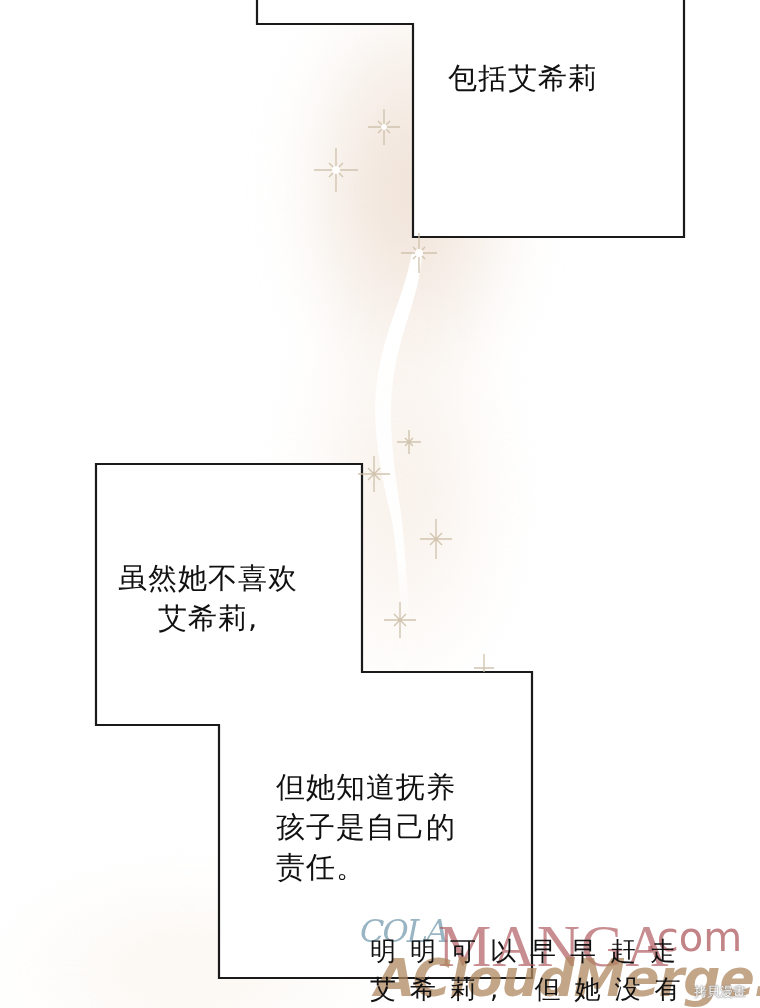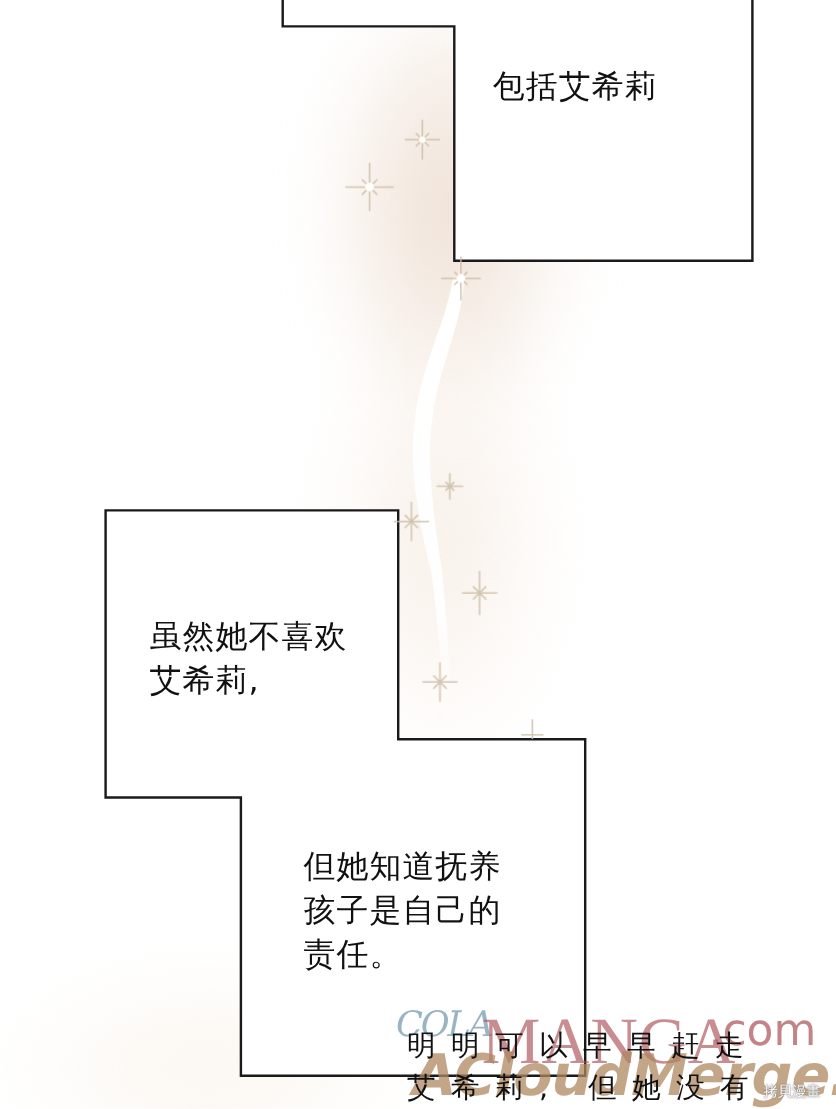--- a/index.html
+++ b/index.html
@@ -6,21 +6,21 @@
   body { width:760px; height:1008px; overflow:hidden; background:#ffffff; position:relative; font-family:"DejaVu Sans", sans-serif; }
   .stage { position:absolute; left:0; top:0; width:760px; height:1008px; overflow:hidden; }
   .glow { position:absolute; border-radius:50%; filter:blur(30px); }
   .glow-1 { left:300px; top:0px; width:220px; height:380px; background:radial-gradient(ellipse at center, rgba(232,212,196,0.75) 0%, rgba(240,225,212,0.4) 55%, rgba(255,255,255,0) 80%); }
   .glow-2 { left:300px; top:300px; width:200px; height:380px; background:radial-gradient(ellipse at center, rgba(244,232,222,0.7) 0%, rgba(250,240,232,0.3) 60%, rgba(255,255,255,0) 85%); }
   .glow-3 { left:0px; top:880px; width:380px; height:180px; background:radial-gradient(ellipse at center, rgba(250,244,236,0.9) 0%, rgba(255,255,255,0) 75%); }
   .beam { position:absolute; left:0; top:0; }
   svg.boxes, svg.sparkles { position:absolute; left:0; top:0; }
   .text-block { position:absolute; color:#111; font-size:29px; line-height:40px; letter-spacing:1px; white-space:pre; }
   .tb-1 { left:448px; top:58px;text-align:right; }
-  .tb-2 { left:136px; top:558px; }
+  .tb-2 { left:118px; top:558px;text-align:center; }
   .tb-3 { left:276px; top:767px; }
   .tb-4 { left:370px; top:932px; font-size:26px; line-height:38px; letter-spacing:14px; font-family:"DejaVu Sans", sans-serif; font-weight:normal; }
   .wm { position:absolute; white-space:nowrap; }
   .wm-cola { left:360px; top:912px; font-family:"DejaVu Serif", serif; font-style:italic; font-size:32px; color:rgba(110,150,170,0.7); letter-spacing:-2px; }
   .wm-manga { left:438px; top:912px; font-family:"Liberation Serif", serif; font-weight:normal; font-size:60px; color:rgba(170,80,85,0.65); letter-spacing:1px; }
   .wm-com1 { left:644px; top:914px; font-family:"DejaVu Sans", sans-serif; font-weight:normal; font-size:40px; color:rgba(170,80,85,0.7); }
   .wm-acloud { left:375px; top:948px; font-family:"DejaVu Sans", sans-serif; font-weight:bold; font-style:italic; font-size:52px; color:rgba(175,135,95,0.75); letter-spacing:-1px; }
   .wm-small { left:694px; top:983px; font-size:13px; color:#ffffff; text-shadow:0 0 2px #888, 0 0 1px #666; }
 </style>
 </head>

